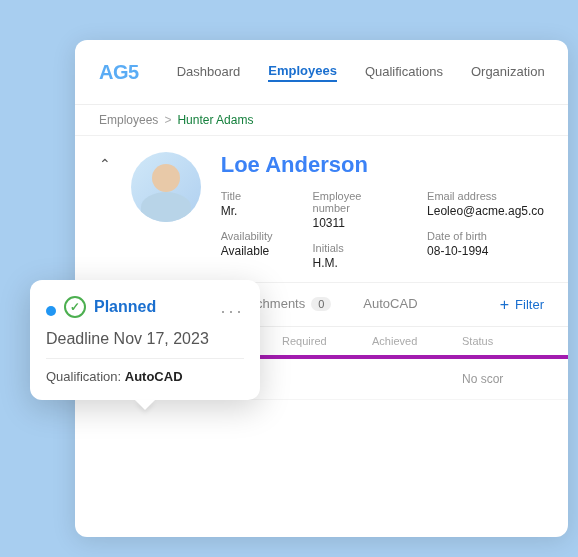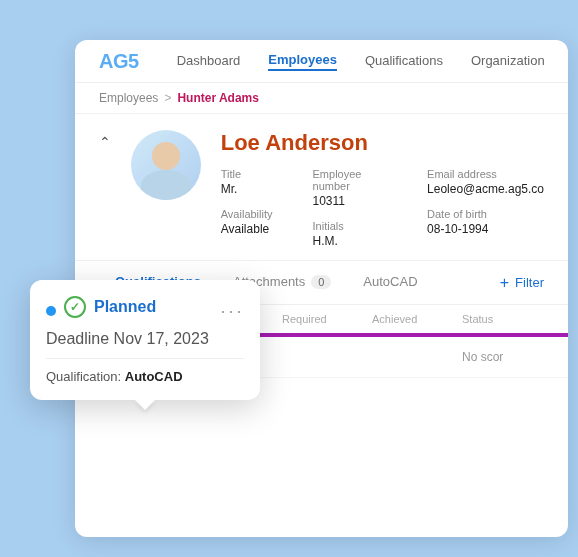--- a/index.html
+++ b/index.html
@@ -22,21 +22,21 @@
       border-radius: 12px;
       box-shadow: 0 4px 24px rgba(0,0,0,0.12);
       overflow: hidden;
     }
 
     
     .nav {
       display: flex;
       align-items: center;
       padding: 0 24px;
-      height: 43px;
+      height: 65px;
       border-bottom: 1px solid #eee;
       gap: 28px;
     }
     .logo {
       font-size: 20px;
       font-weight: 800;
       color: #1a6fcf;
       letter-spacing: -0.5px;
       margin-right: 10px;
     }
@@ -58,40 +58,40 @@
       padding: 8px 24px;
       font-size: 12px;
       color: #888;
       display: flex;
       align-items: center;
       gap: 6px;
       border-bottom: 1px solid #f0f0f0;
     }
     .breadcrumb-link { color: #888; }
     .breadcrumb-sep { color: #aaa; }
-    .breadcrumb-current { color: #be185d; font-weight: bold; }
+    .breadcrumb-current { color: #15803d; }
 
     
     .employee-header {
       padding: 16px 24px 12px;
       display: flex;
       align-items: flex-start;
       gap: 20px;
       border-bottom: 1px solid #f0f0f0;
     }
     .collapse-icon {
       font-size: 14px;
       color: #555;
       margin-top: 4px;
       cursor: pointer;
     }
     .employee-name {
       font-size: 22px;
       font-weight: 700;
-      color: #c2410c;
+      color: #3b82f6;
       margin-bottom: 12px;
     }
     .employee-details {
       display: flex;
       gap: 40px;
       font-size: 12px;
     }
     .detail-col { display: flex; flex-direction: column; gap: 12px; }
     .detail-item label {
       display: block;

